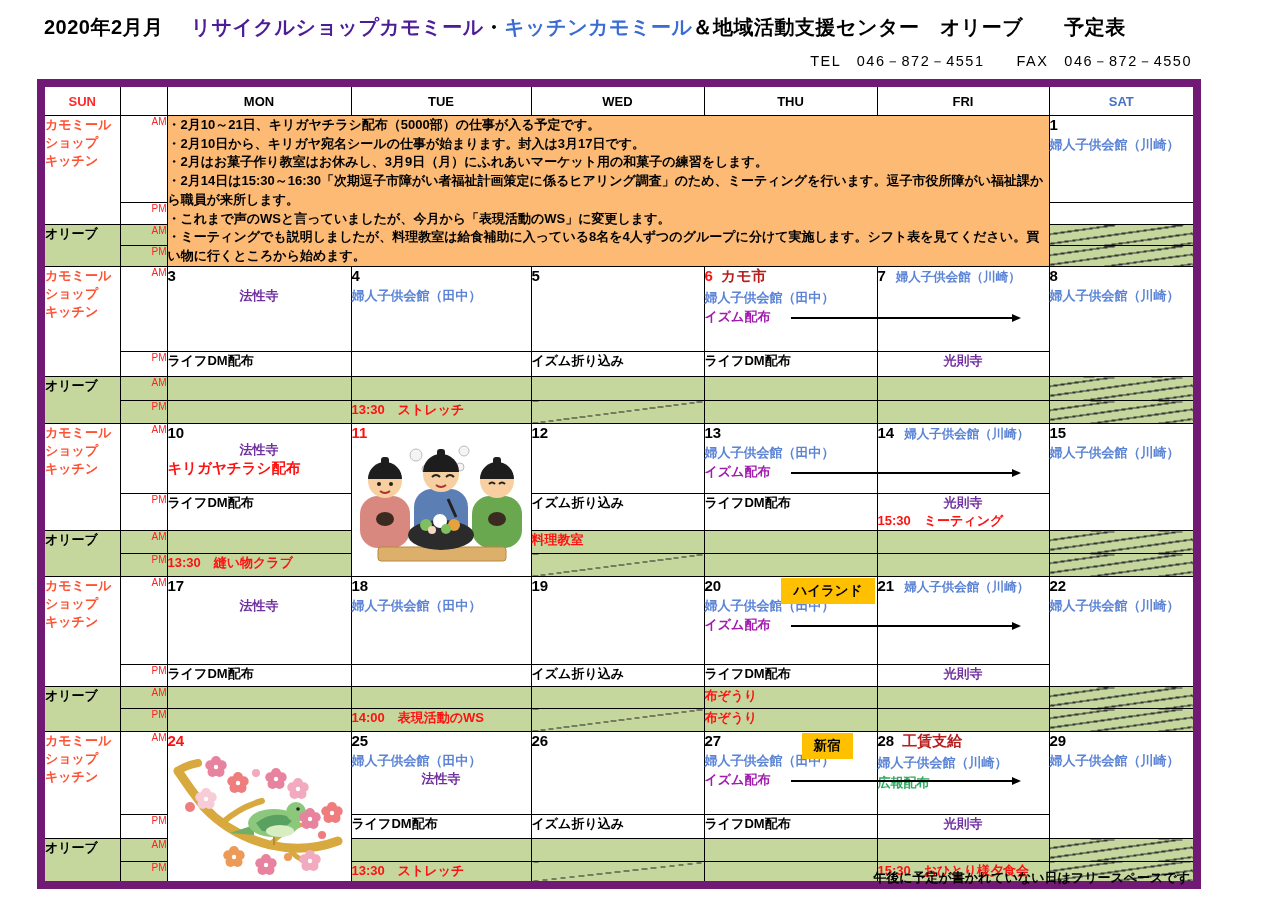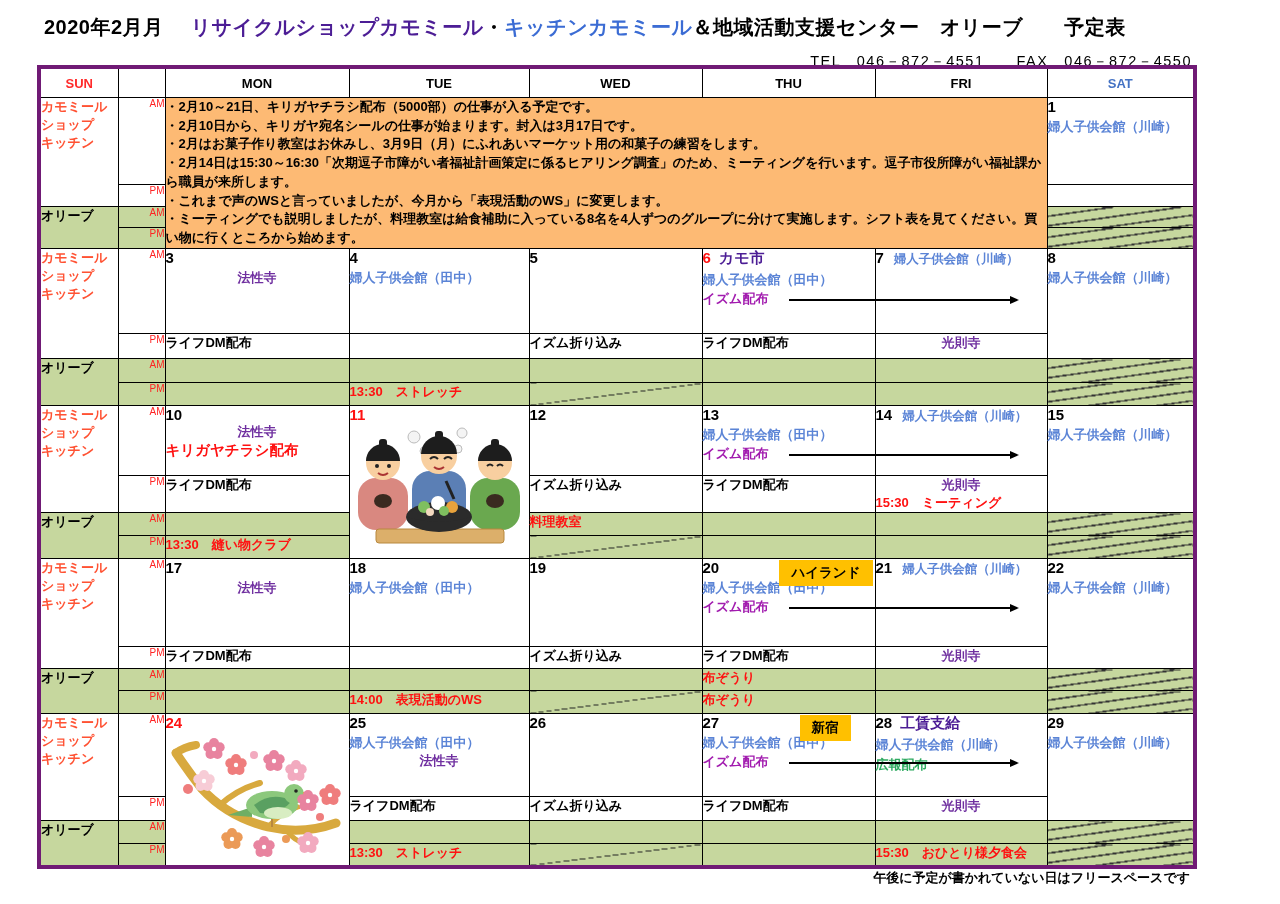--- a/index.html
+++ b/index.html
@@ -8,35 +8,35 @@
     font-family:"Liberation Sans", sans-serif;
   }
   
   .title{position:absolute;left:44px;top:14px;font-size:20px;font-weight:bold;white-space:nowrap;letter-spacing:.5px;}
   .title span{display:inline-block;}
   .t-orange{color:#4c1d95;margin-left:27px;}
   .t-blue{color:#3b6cd4;}
   .contact{position:absolute;top:52px;right:88px;font-size:14.5px;letter-spacing:1.5px;}
   .footer-note{position:absolute;top:869px;right:90px;font-size:13px;font-weight:bold;}
   
-  table.cal{position:absolute;left:37px;top:65px;border-collapse:collapse;table-layout:fixed;border:4px solid #701a75;}
+  table.cal{position:absolute;left:37px;top:79px;border-collapse:collapse;table-layout:fixed;border:8px solid #701a75;}
   .cal td{border:1px solid #000;vertical-align:top;padding:0;overflow:visible;}
   tr.h td{height:28px;vertical-align:middle;text-align:center;font-size:13px;font-weight:bold;background:#fff;}
   .sun-h{color:#ff2a2a;}
   .sat-h{color:#4472c4;}
   .shop{color:#ff5233;font-weight:bold;font-size:13px;padding-left:8px;line-height:1.4;vertical-align:middle;background:#fff;}
   .olive-l{background:#c6d79e;font-weight:bold;font-size:13px;padding-left:6px;vertical-align:middle;}
   .ampm{color:#ff2222;font-weight:normal;font-size:10px;text-align:right;vertical-align:middle;}
   .g{background:#c6d79e;}
   .w{background:#fff;}
   
   .dc{padding:1px 4px;font-size:13px;font-weight:bold;position:relative;background:#fff;}
   .date{font-size:15px;font-weight:bold;}
   .red{color:#ff1111;}
-  .ev-red{color:#4c1d95;margin-left:8px;margin-top:16px;}
+  .ev-red{color:#b91c1c;margin-left:8px;margin-top:16px;}
   .venue{color:#5b84d6;margin-top:3px;}
   .venue-inline{color:#5b84d6;font-size:12.5px;margin-left:10px;font-weight:bold;}
   .purple{color:#7030a0;text-align:center;}
   .greent{color:#2eaa60;}
   .task{color:#a21caf;position:relative;margin-top:1px;}
   .pmtext{padding:2px 4px;font-size:13px;font-weight:bold;background:#fff;}
   .gtext{padding:1px 6px;font-size:13px;font-weight:bold;}
   .notes{padding:3px 6px;font-size:13px;font-weight:bold;line-height:1.44;background:#fdba74;}
   .badge{position:absolute;top:1px;background:#ffc000;font-weight:bold;font-size:13.5px;padding:4px 12px;z-index:6;color:#000;white-space:nowrap;}
   .b20{right:2px;}

